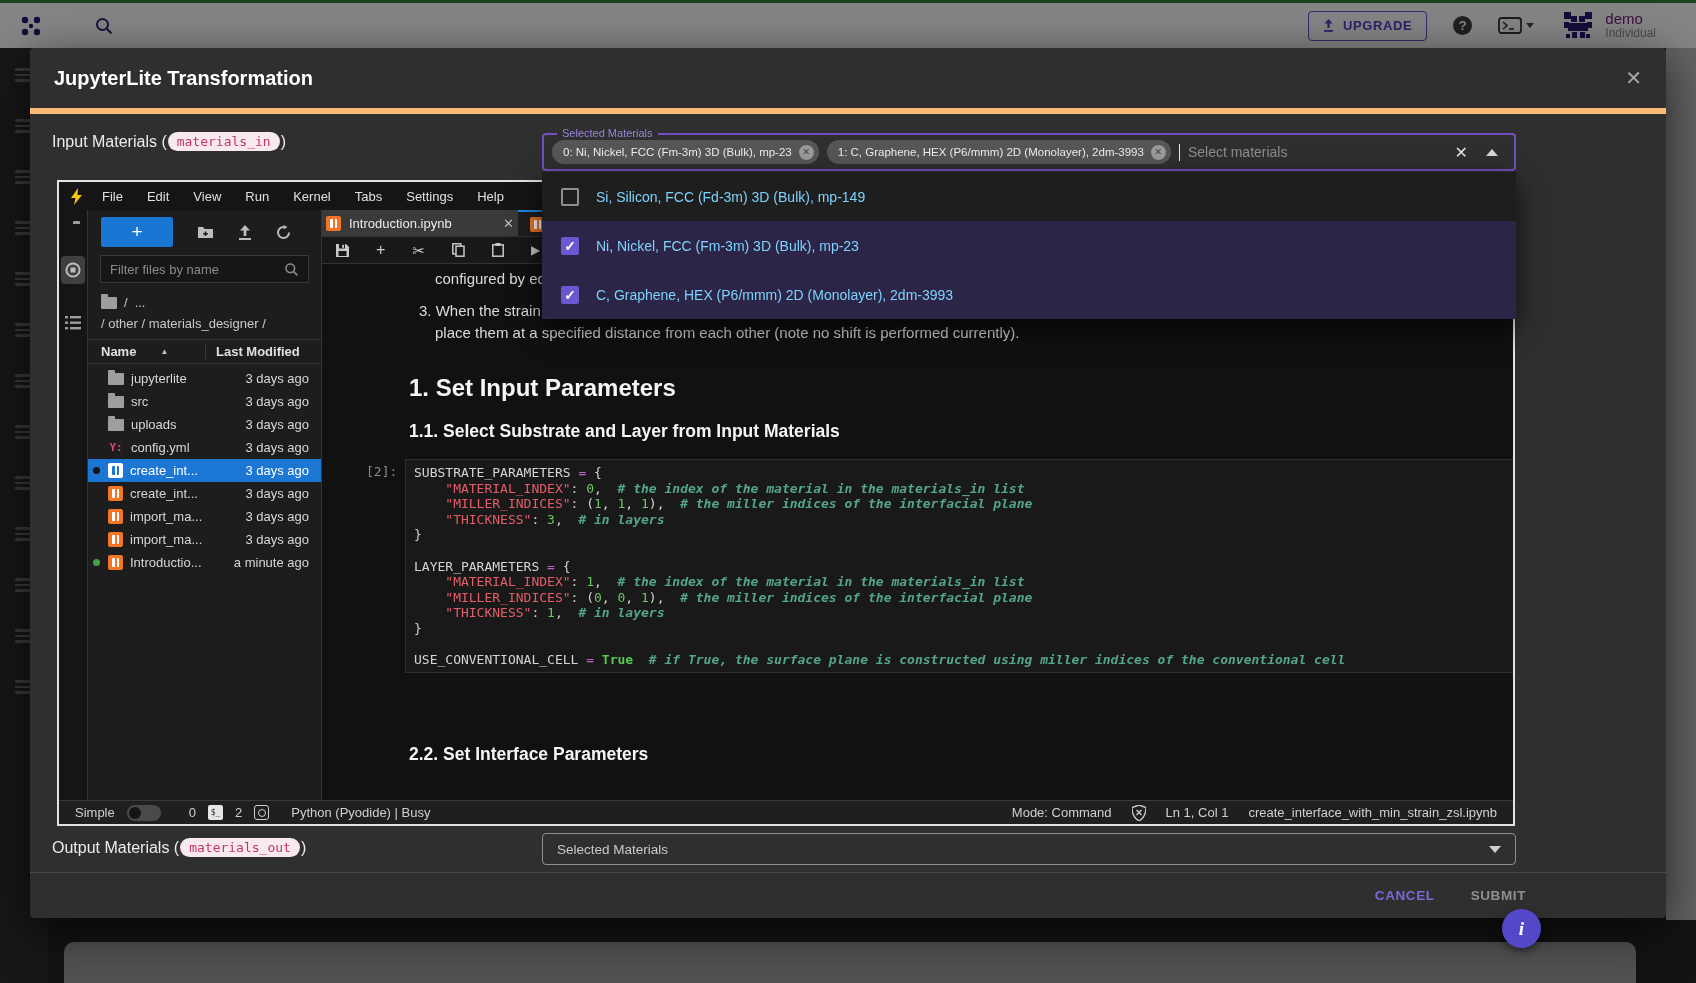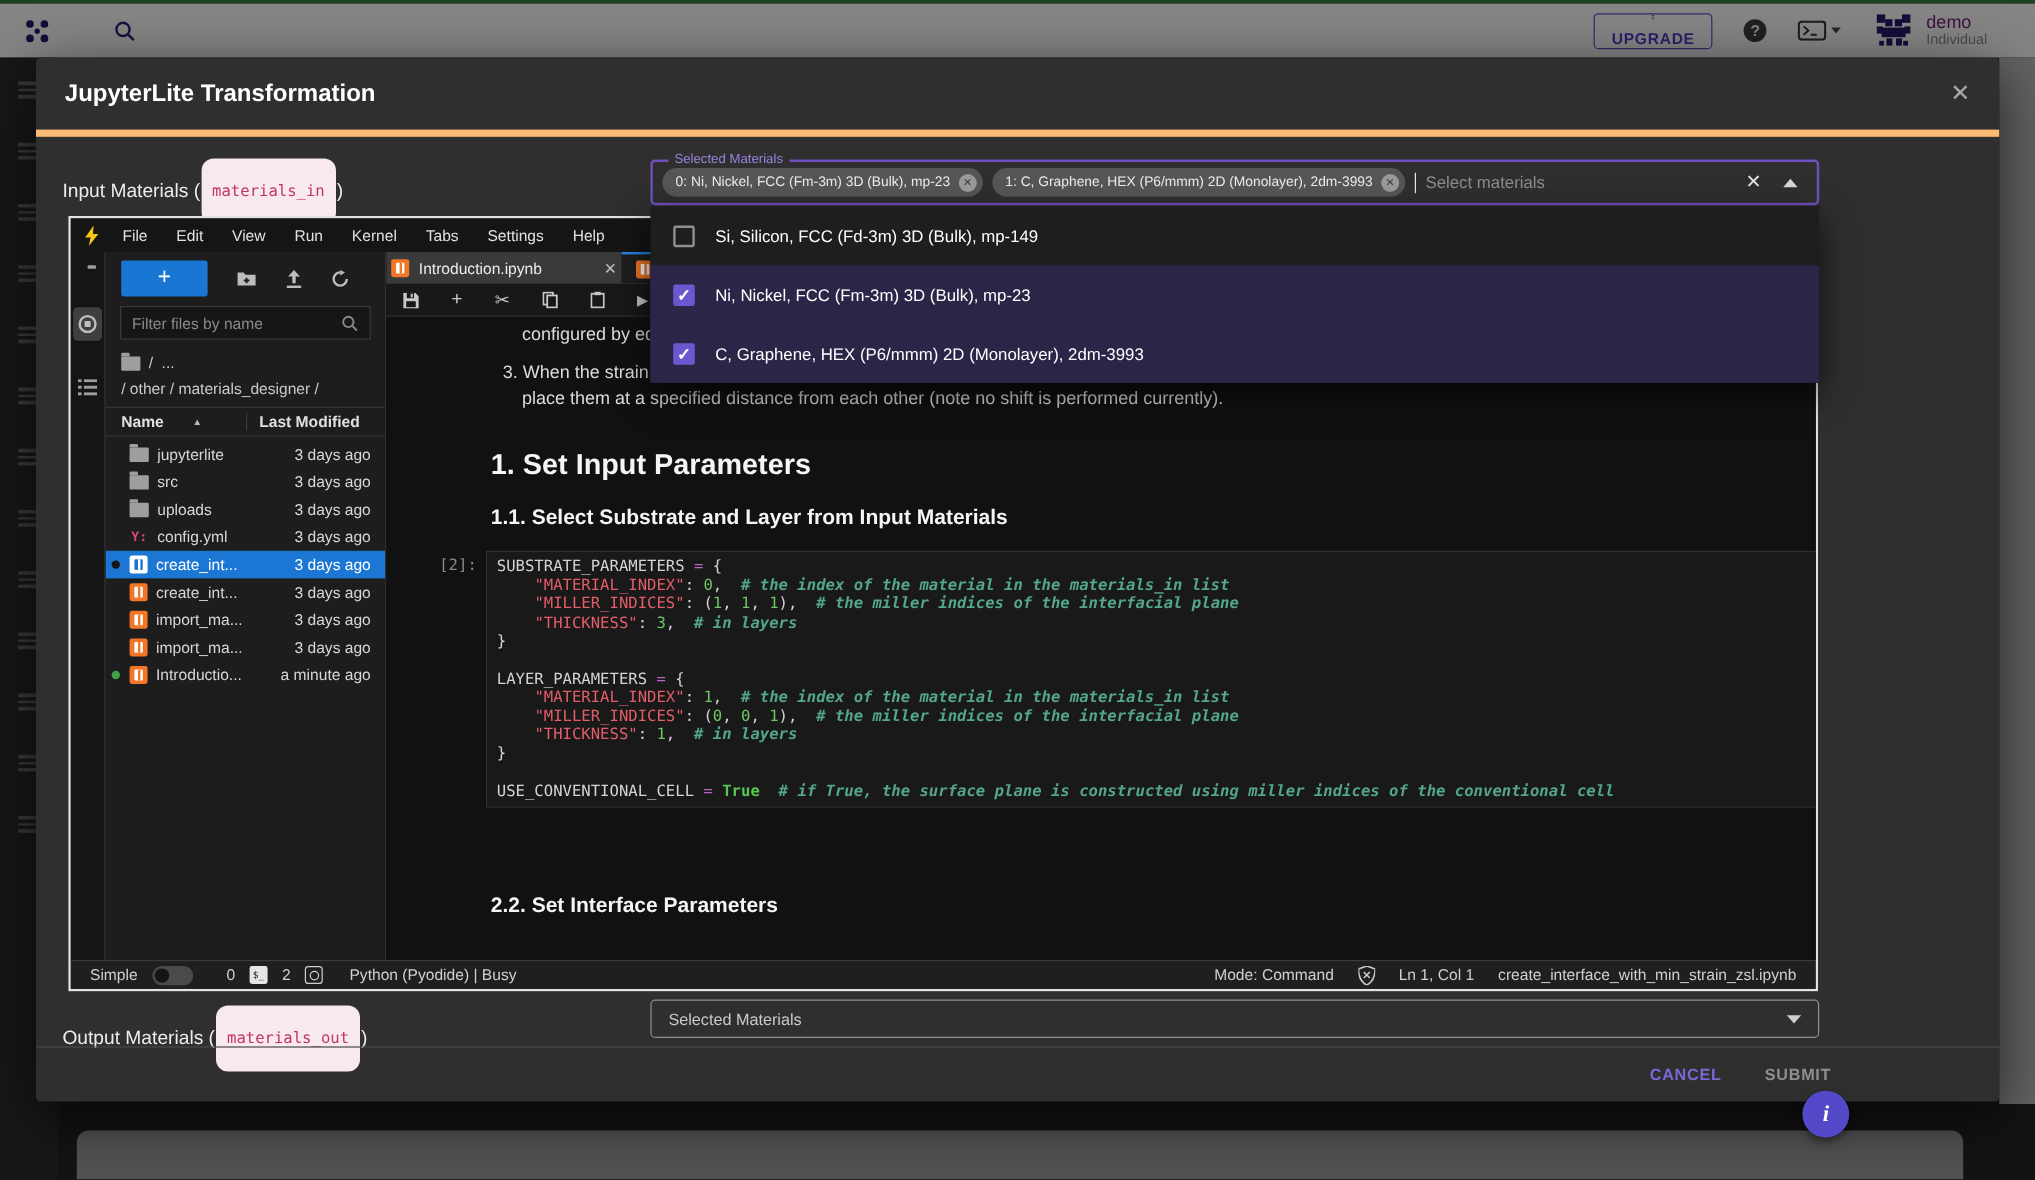--- a/index.html
+++ b/index.html
@@ -9,21 +9,21 @@
 
   
   .topline { position:absolute; top:0; left:0; right:0; height:3px; background:#2e7d32; z-index:1; }
   .topbar { position:absolute; top:3px; left:0; right:0; height:45px; background:#f2f2f2;
             display:flex; align-items:center; z-index:1; }
   .tb-logo { margin-left:20px; }
   .tb-search { margin-left:52px; }
   .tb-right { margin-left:auto; display:flex; align-items:center; gap:26px; padding-right:40px; }
   .upgrade-btn { display:flex; align-items:center; gap:9px; height:30px; padding:0 14px;
                  border:1px solid #5b4fc0; border-radius:4px; color:#4a3fc0; font-size:13px;
-                 font-weight:bold; letter-spacing:.6px; background:transparent;flex-direction:column; }
+                 font-weight:bold; letter-spacing:.6px; background:transparent; }
   .help-circle { width:19px; height:19px; border-radius:50%; background:#3b3b3b; color:#f2f2f2;
                  font-size:13px; font-weight:bold; display:flex; align-items:center; justify-content:center; }
   .term-wrap { display:flex; align-items:center; gap:4px; }
   .caret-dn { width:0; height:0; border-left:4px solid transparent; border-right:4px solid transparent;
               border-top:5px solid #444; }
   .user-wrap { display:flex; align-items:center; gap:9px; }
   .user-texts { display:flex; flex-direction:column; line-height:1.15; }
   .user-name { font-size:15px; color:#701a75; }
   .user-plan { font-size:12px; color:#8a8a8a; }
 
@@ -40,21 +40,21 @@
   
   .modal { position:absolute; left:30px; top:48px; width:1636px; height:870px; background:#2f2f2f;
            border-radius:4px; z-index:3; box-shadow:0 12px 48px rgba(0,0,0,.65); }
   .modal-header { height:66px; display:flex; align-items:center; padding:0 24px;
                   border-bottom:6px solid #fdba74; }
   .modal-title { color:#fff; font-size:20px; font-weight:bold; }
   .modal-close { margin-left:auto; color:#a6a6a6; font-size:20px; line-height:1; }
 
   .io-label { position:absolute; left:22px; display:flex; align-items:center; color:#ececec; font-size:16px; }
   .code-pill { font-family:"DejaVu Sans Mono", monospace; font-size:13px; color:#c2356b;
-               background:#f8e9ee; border-radius:10px; padding:20px 9px; margin:0 1px; }
+               background:#f8e9ee; border-radius:10px; padding:2px 9px; margin:0 1px; }
   .input-label-row { top:84px; }
   .output-label-row { top:790px; }
 
   
   .picker { position:absolute; left:512px; top:85px; width:974px; height:38px; background:#2f2f2f;
             border:2px solid #7150c0; border-radius:4px; display:flex; align-items:center;
             padding:0 74px 0 8px; gap:8px; z-index:4; }
   .picker-label { position:absolute; left:13px; top:-8px; font-size:11px; color:#9b82dd;
                   background:#2f2f2f; padding:0 5px; }
   .chip { height:24px; background:#565656; border-radius:12px; color:#ececec; font-size:11.5px;
@@ -63,21 +63,21 @@
             font-size:9px; display:flex; align-items:center; justify-content:center; }
   .ibeam { width:1px; height:17px; background:#e8e8e8; }
   .picker-ph { color:#8d8d8d; font-size:14px; }
   .picker-clear { position:absolute; right:46px; color:#e3e3e3; font-size:16px; }
   .picker-up { position:absolute; right:16px; width:0; height:0; border-left:6px solid transparent;
                border-right:6px solid transparent; border-bottom:7px solid #d6d6d6; }
 
   
   .menu-pop { position:absolute; left:512px; top:124px; width:974px; height:147px; background:#1e1e1e;
               z-index:5; box-shadow:0 10px 26px rgba(0,0,0,.7); display:flex; flex-direction:column; }
-  .menu-opt { flex:1; display:flex; align-items:center; gap:17px; padding:0 19px; font-size:14px; color:#ffffff; }
+  .menu-opt { flex:1; display:flex; align-items:center; gap:17px; padding:0 19px; font-size:14px; color:#7dd3fc; }
   .menu-opt.sel { background:#2c2547; }
   .cbx { width:18px; height:18px; border-radius:2px; flex:0 0 auto; position:relative; }
   .cbx.off { border:2px solid #8f8f8f; }
   .cbx.on { background:#6a58cf; }
   .cbx.on::after { content:"\2713"; position:absolute; inset:0; color:#fff; font-size:14px;
                    font-weight:bold; display:flex; align-items:center; justify-content:center; }
 
   
   .jlab { position:absolute; left:27px; top:132px; width:1458px; height:646px; background:#111;
           border:2px solid #e3e3e3; display:flex; flex-direction:column; z-index:3; }

